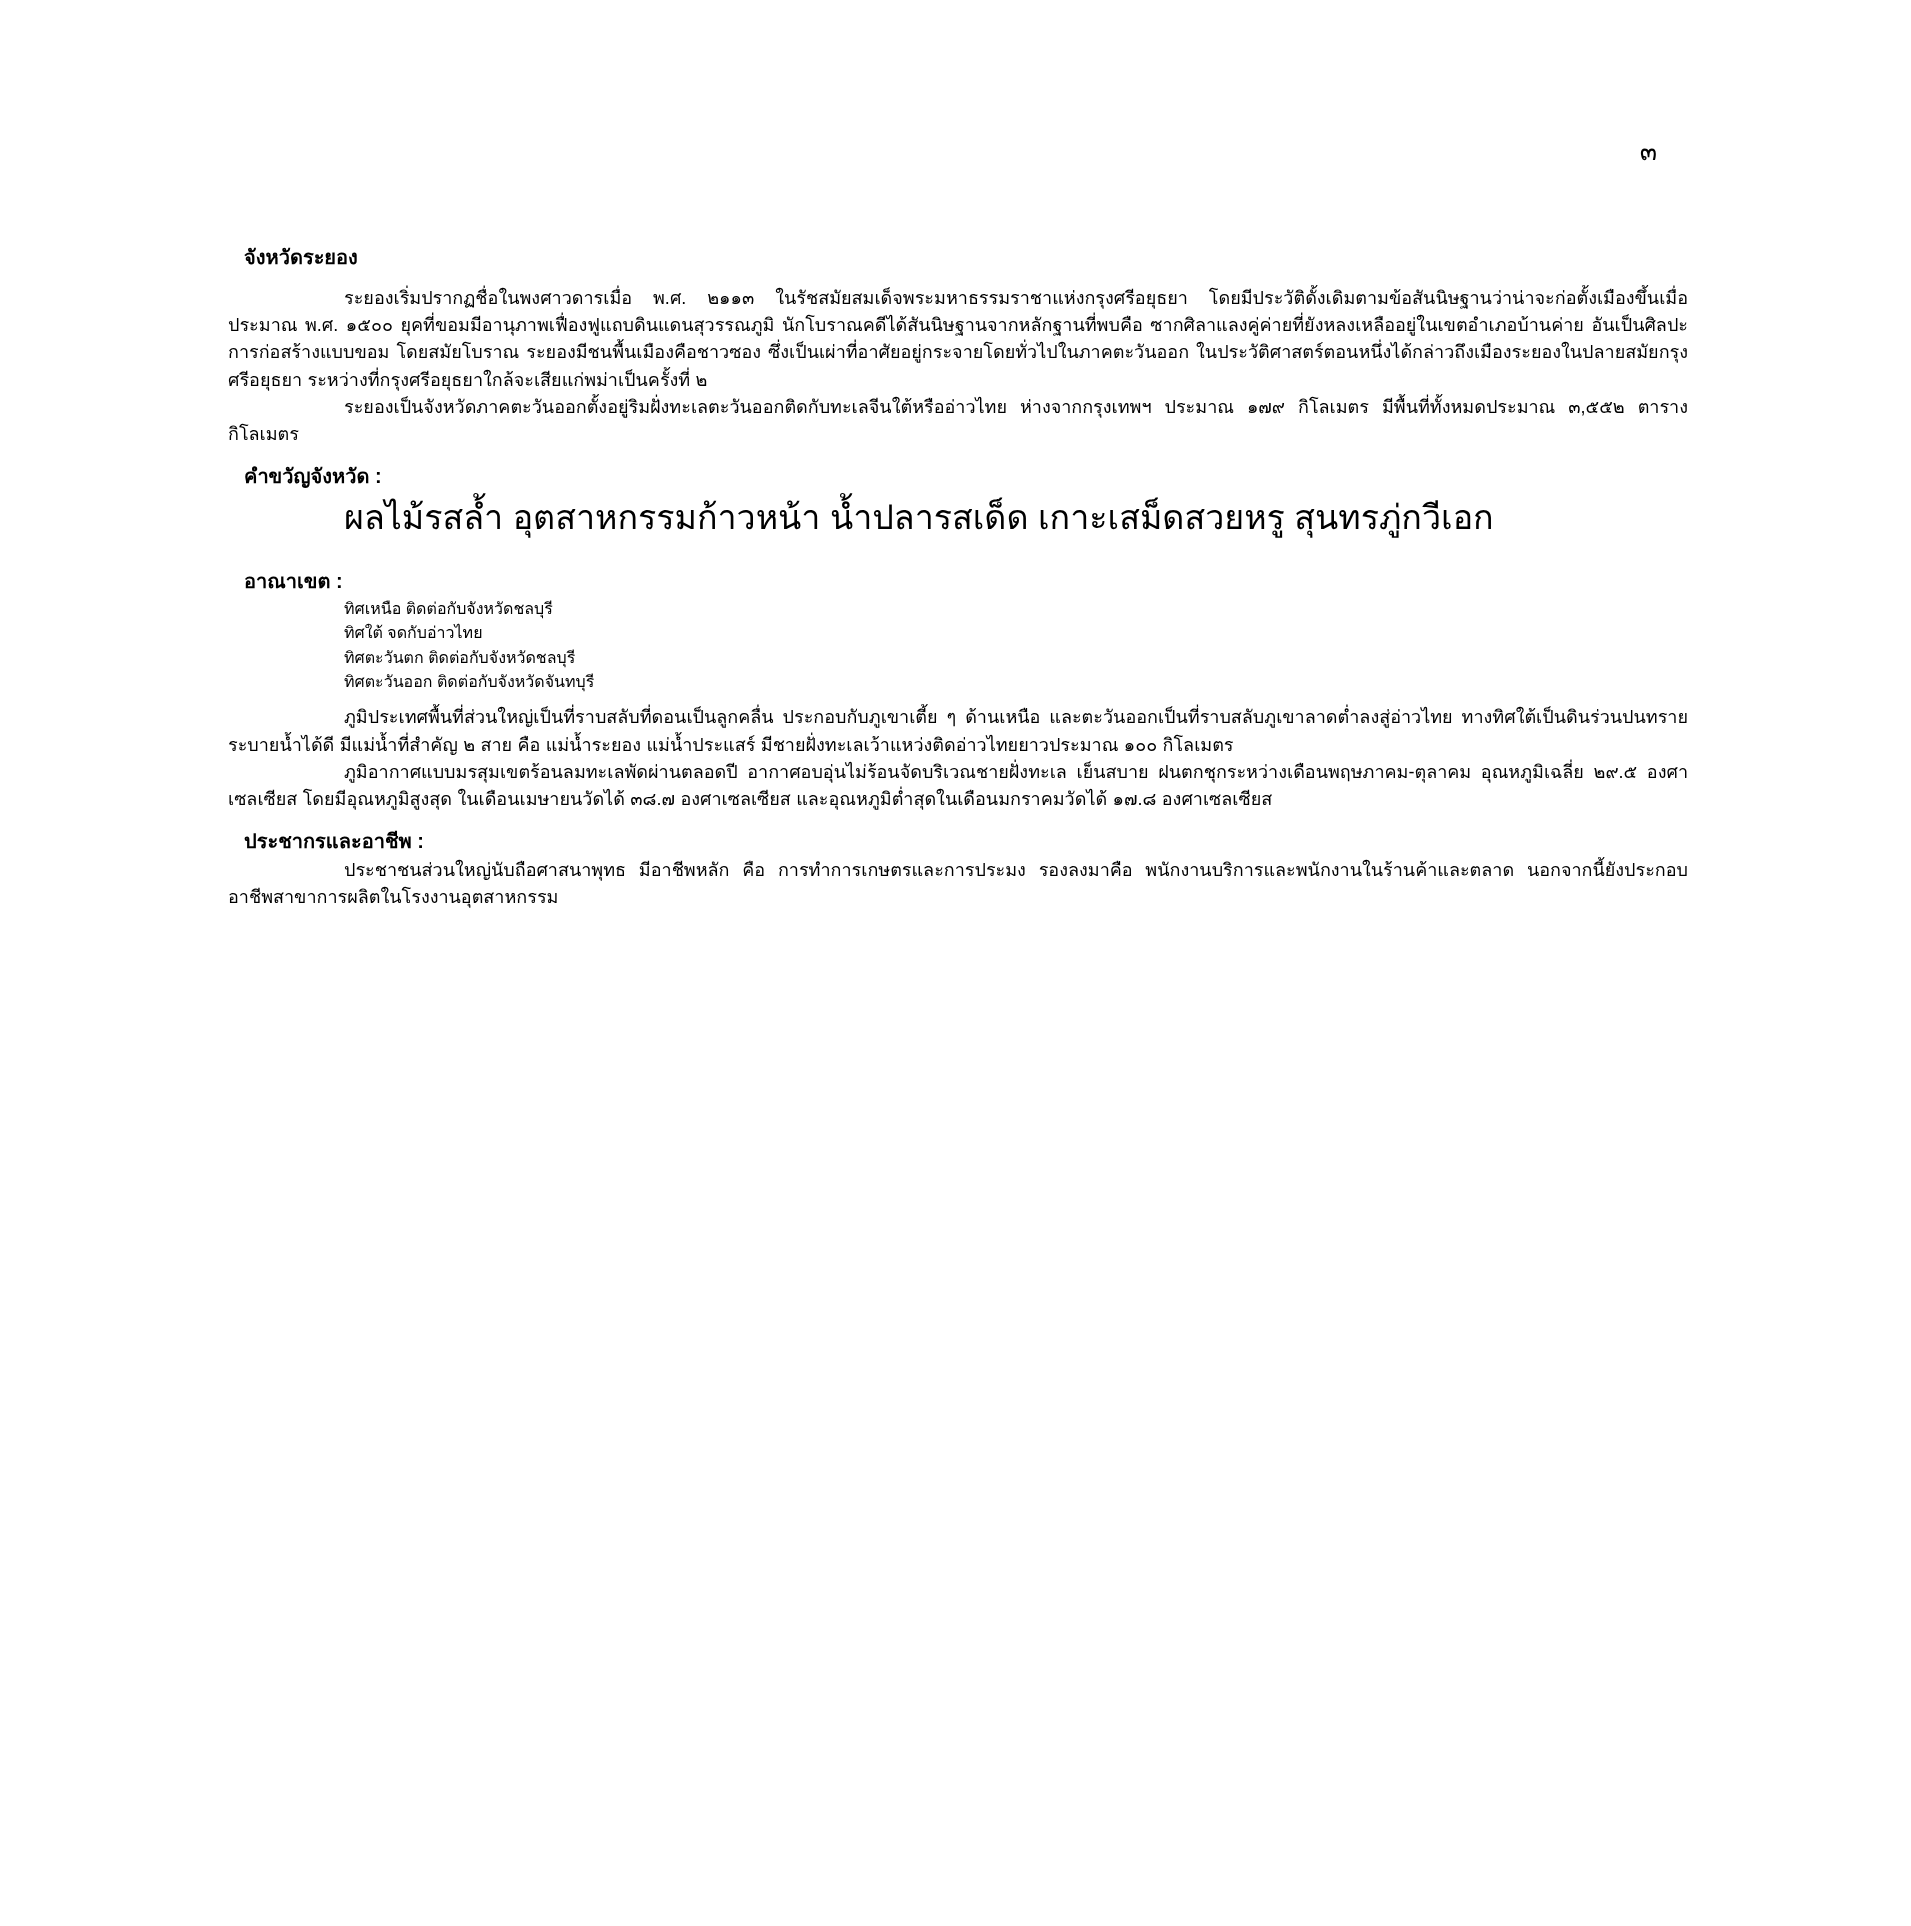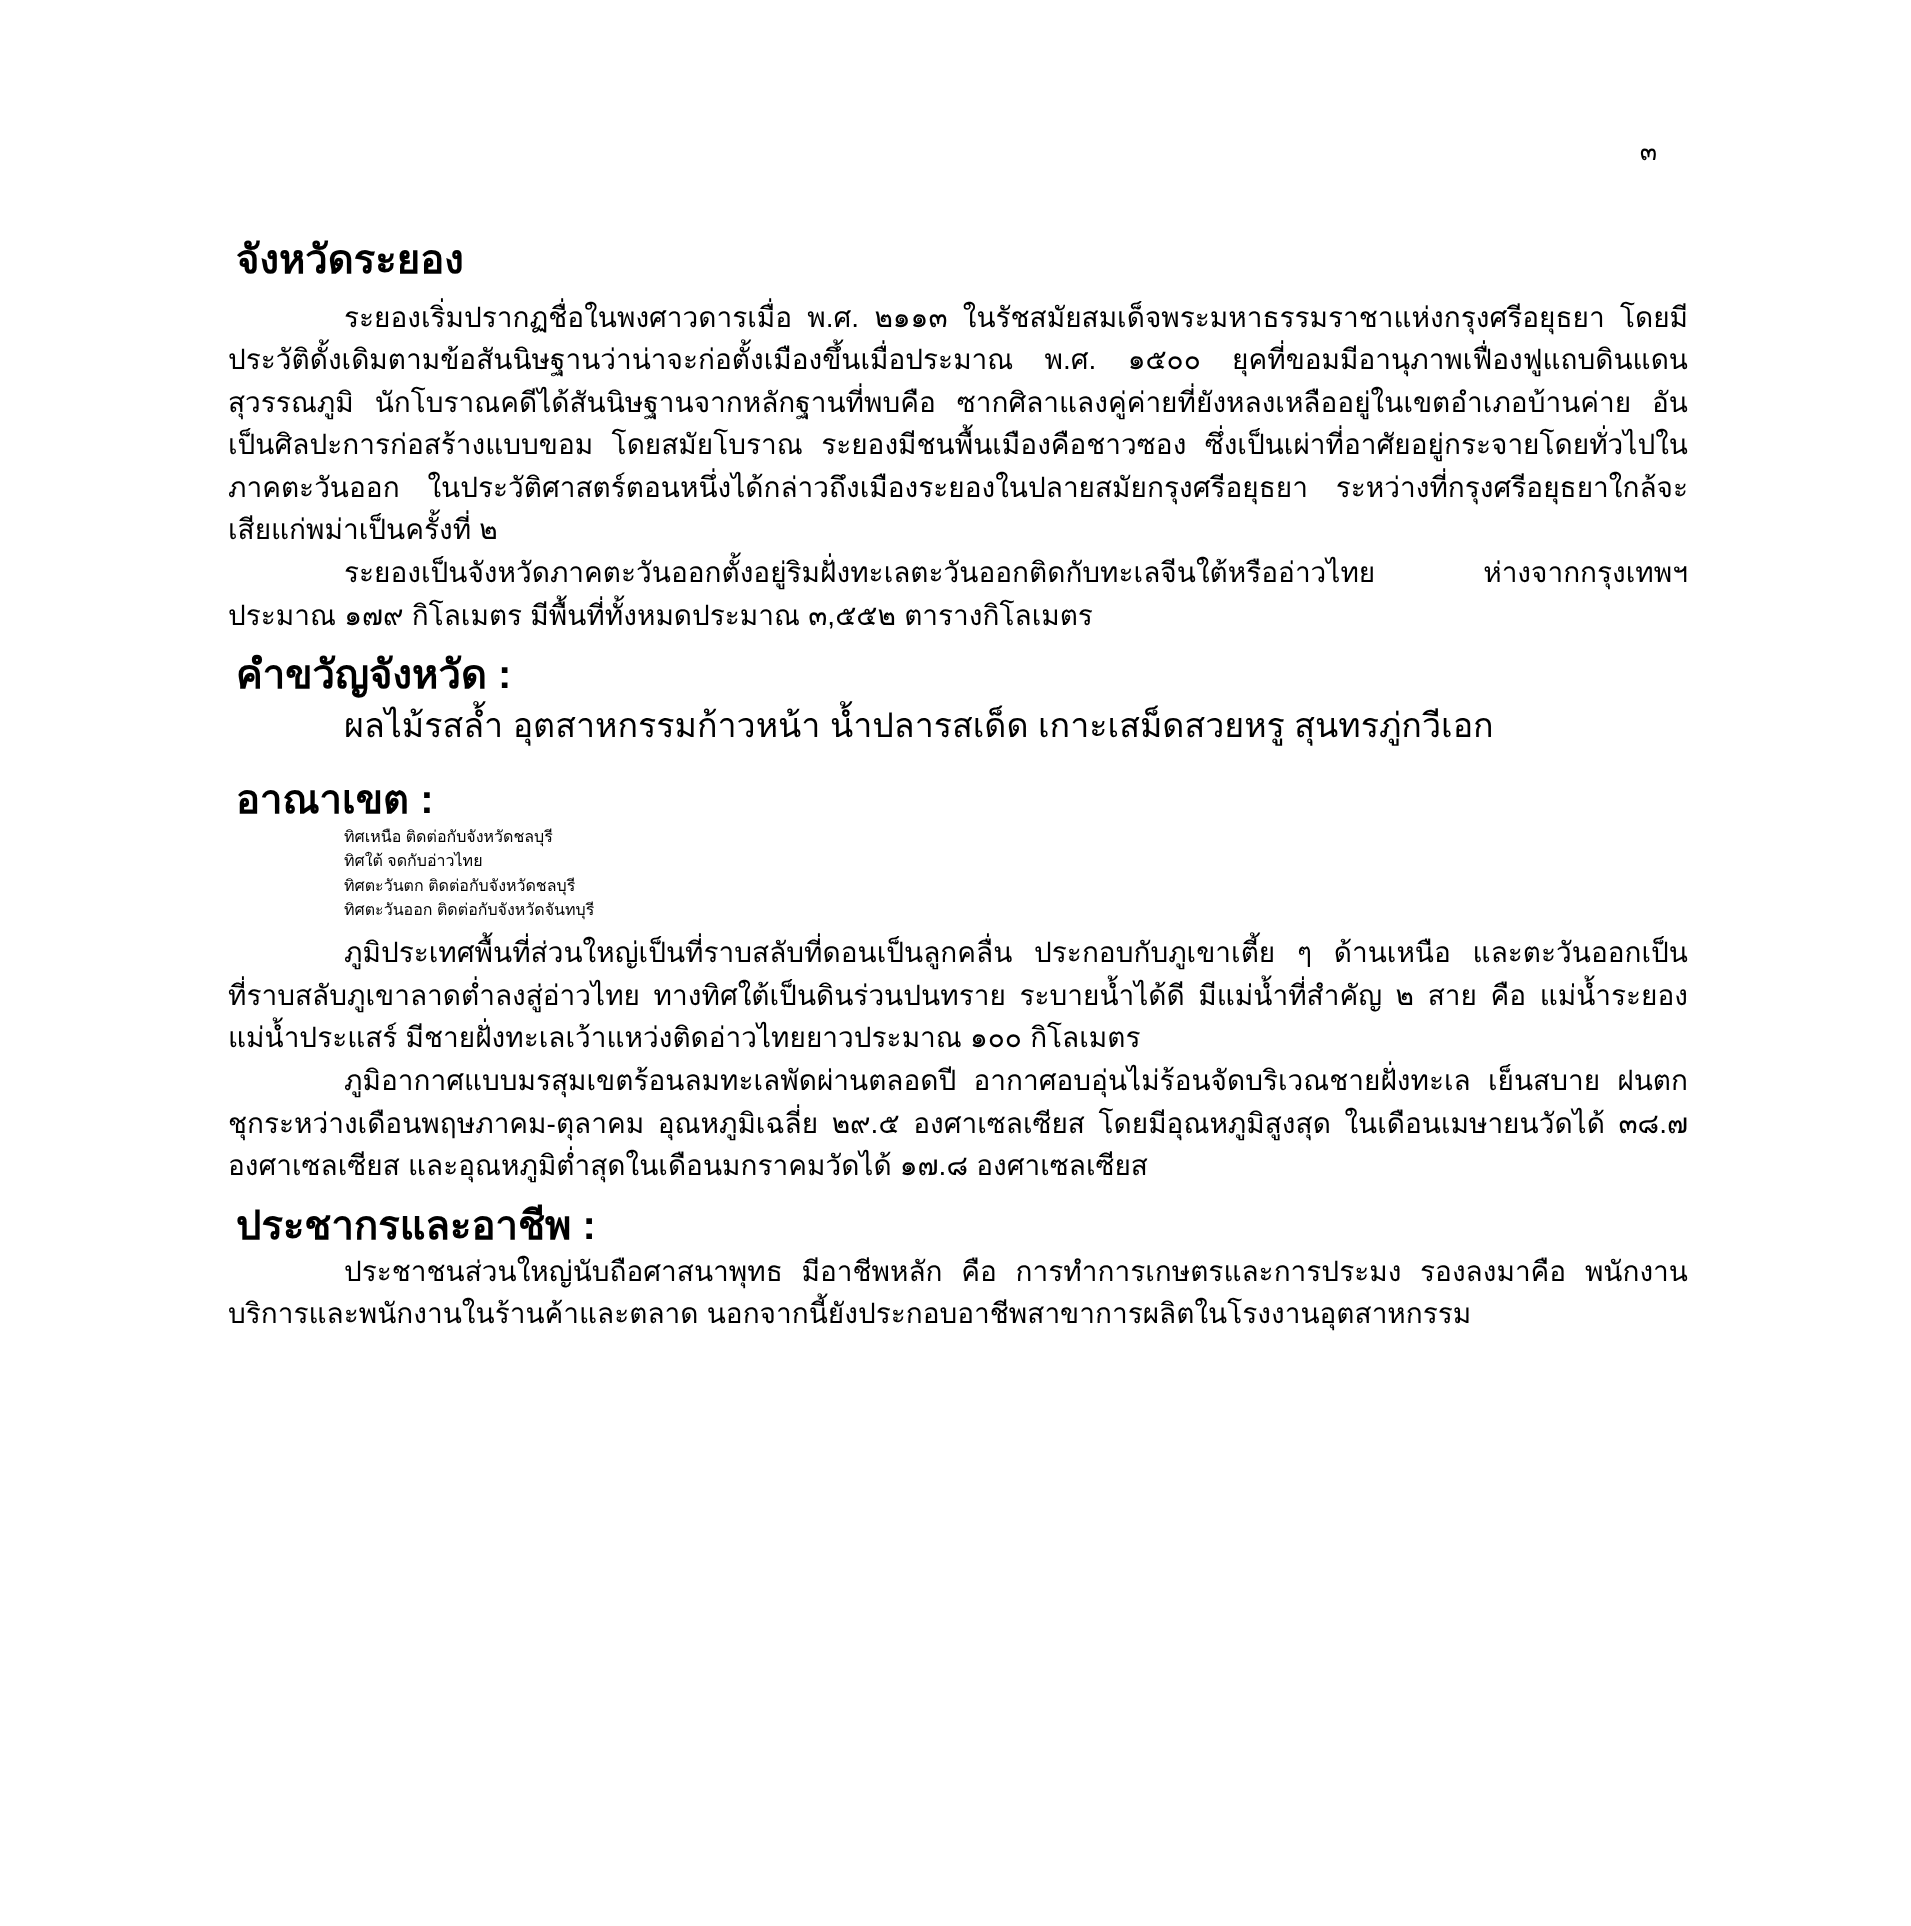--- a/index.html
+++ b/index.html
@@ -32,43 +32,43 @@
 
   
   .content {
     position: absolute;
     left: 228px;
     top: 231px;
     width: 1460px;
   }
 
   .heading {
-    font-size: 40px;
+    font-size: 20px;
     font-weight: bold;
     line-height: 1.0;
-    margin: 8px;
+    margin: 16px;
     padding: 0;
     letter-spacing: 0px;
   }
 
   .heading-title {
     margin-bottom: 17.7px;
   }
 
   .heading-section {
     margin-top: 17px;
     margin-bottom: 6.2px;
   }
 
   .heading-section.tight {
     margin-top: 14px;
   }
 
   p.body {
-    font-size: 28px;
+    font-size: 18px;
     line-height: 1.52;
     margin: 0;
     padding: 0;
     text-align: justify;
     text-justify: inter-word;
     text-indent: 116px;
     word-spacing: 0.4px;
   }
 
   

